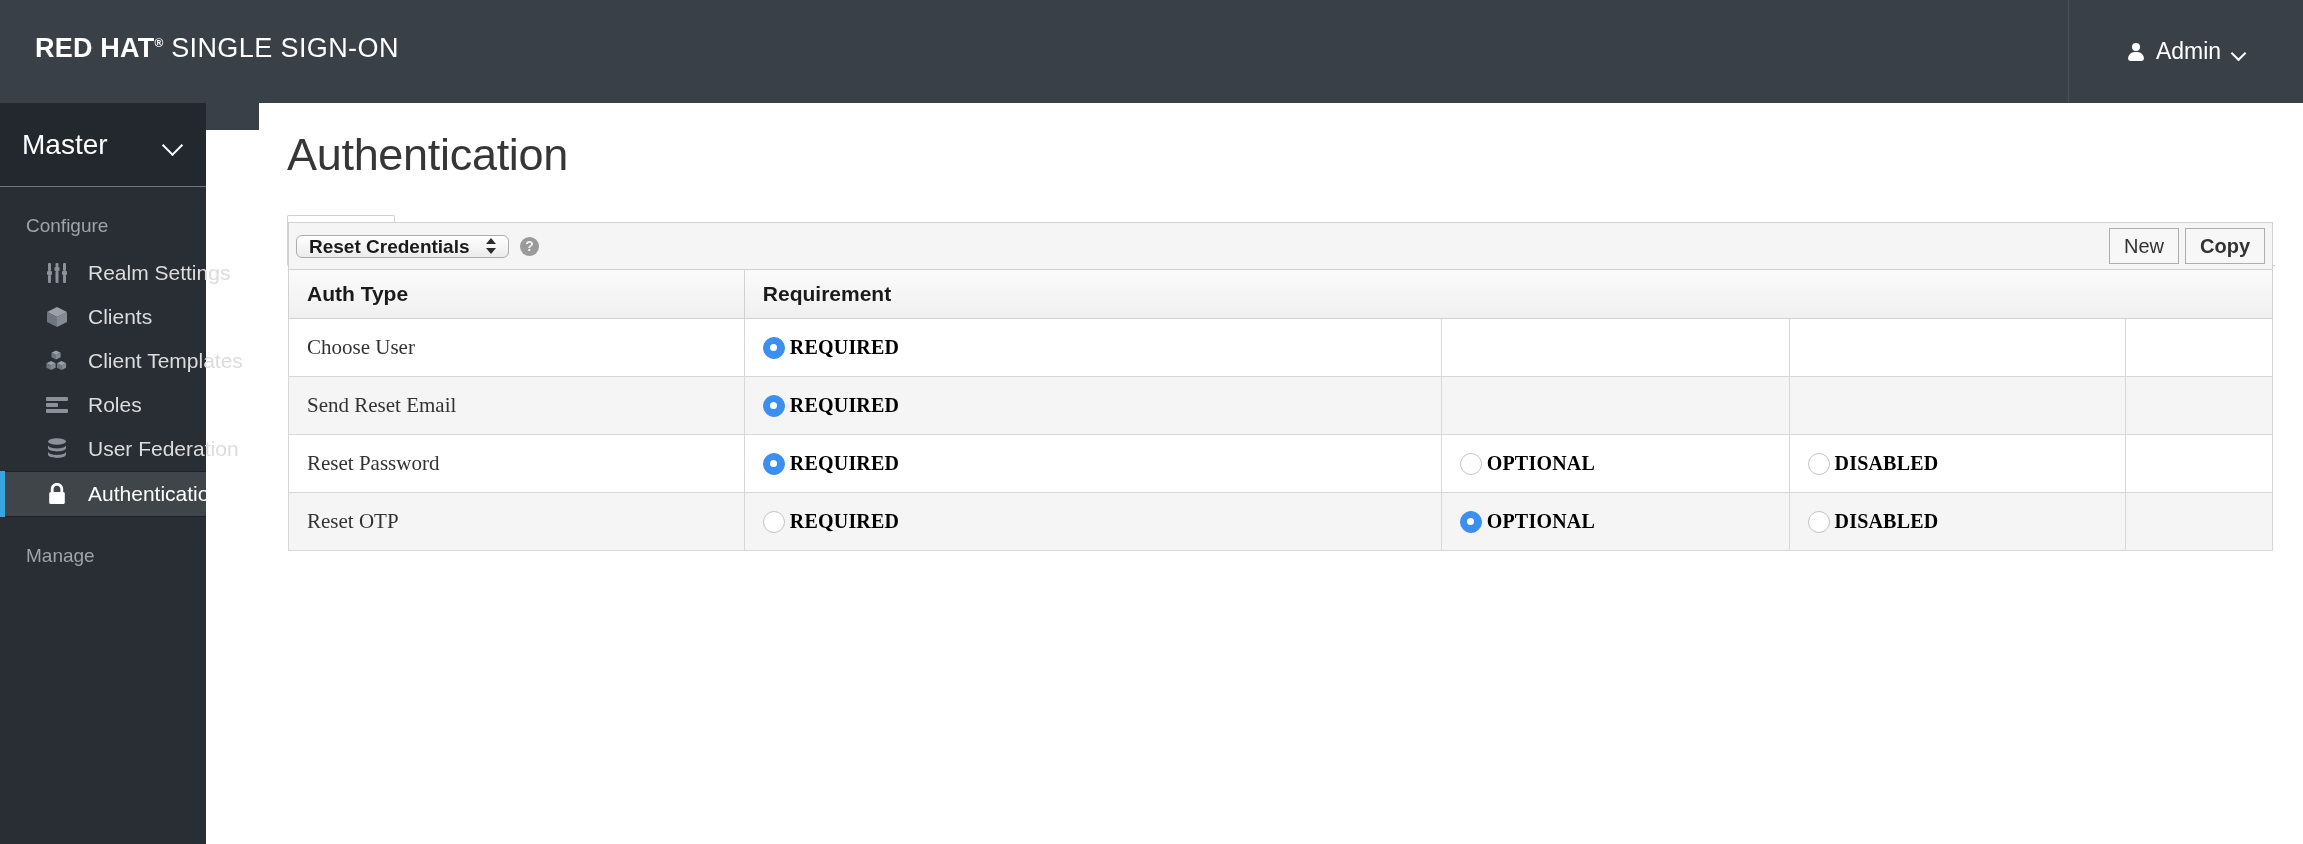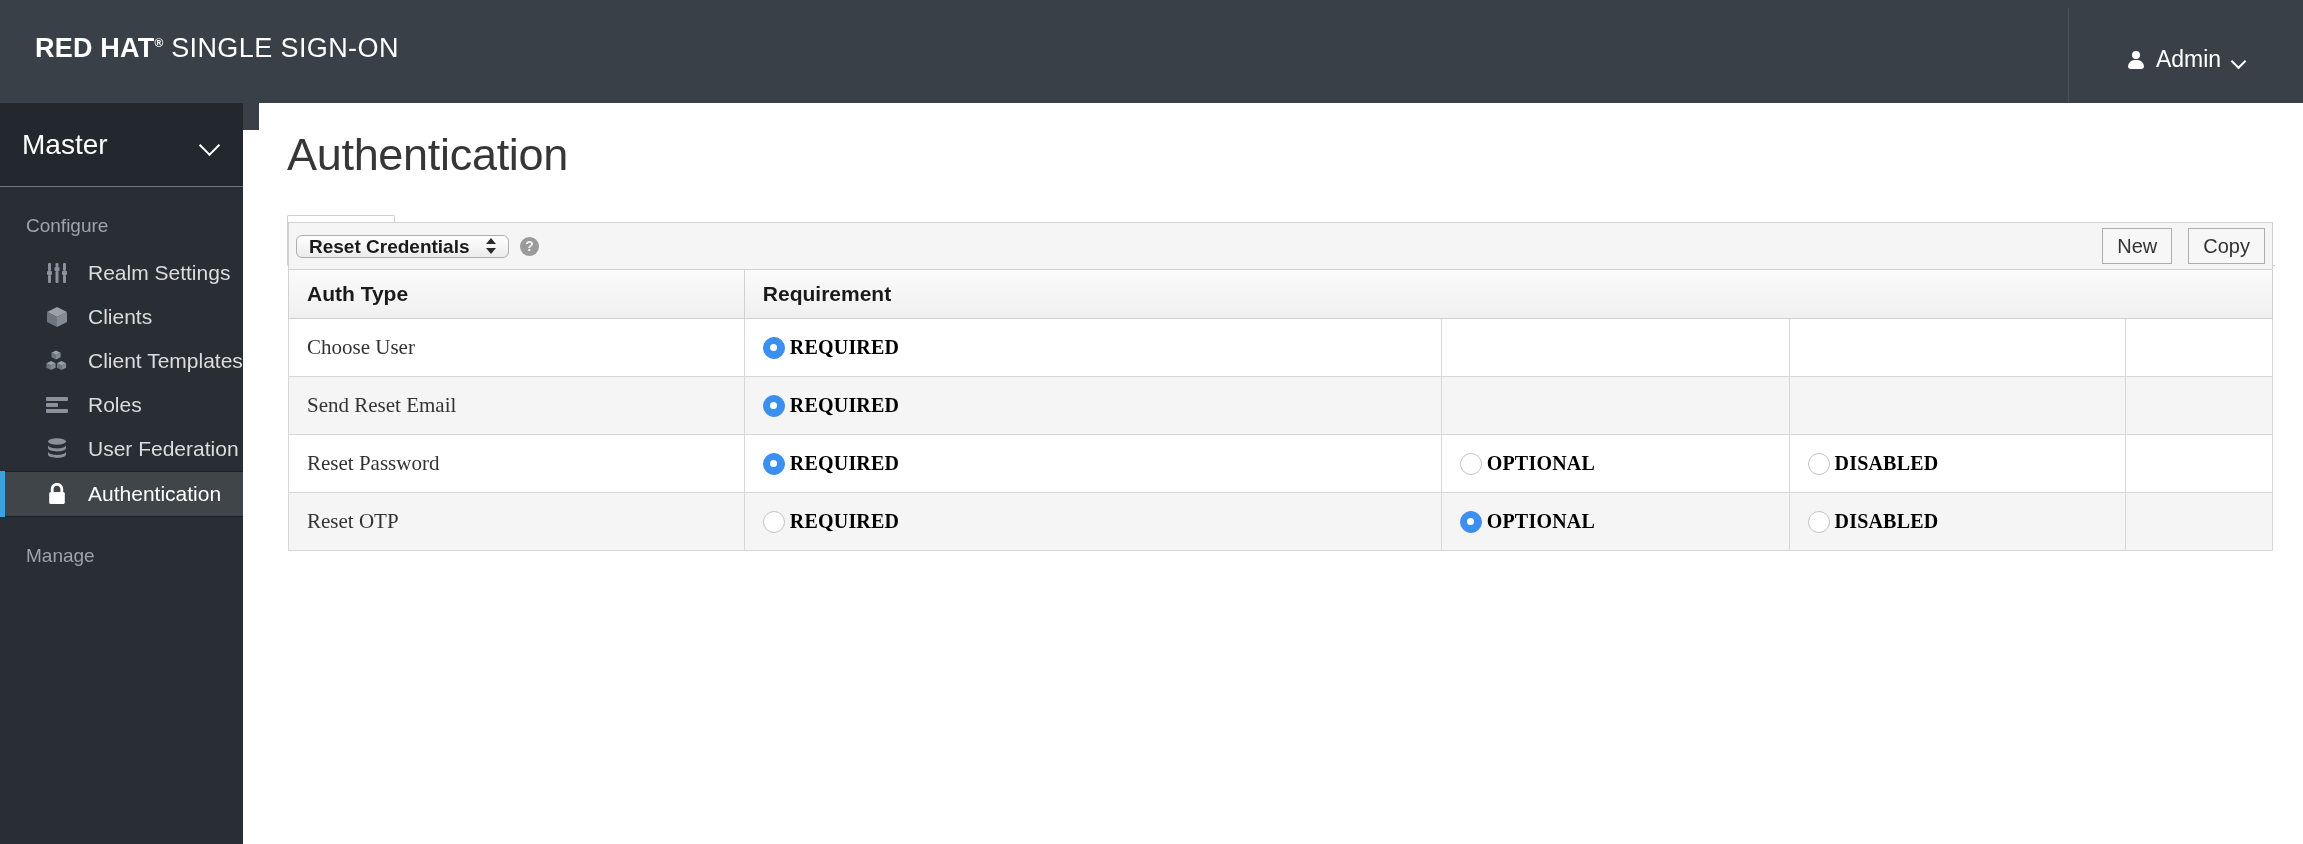--- a/index.html
+++ b/index.html
@@ -35,21 +35,21 @@
   .brand .rh { font-weight: bold; }
   .brand .reg {
     font-size: 12px;
     vertical-align: 10px;
     font-weight: bold;
   }
   .brand .prod { font-weight: 400; letter-spacing: 0.4px; }
 
   .masthead-right {
     position: absolute;
-    right: 0; top: 8px;
+    right: 0; top: 0;
     height: 103px;
     width: 235px;
     border-left: 1px solid #4a5159;
     display: flex;
     align-items: center;
     justify-content: center;
     gap: 11px;
     cursor: pointer;
     margin-left: 13px;
   }
@@ -86,21 +86,21 @@
     width: 9px; height: 9px;
     border-right: 2px solid #fff;
     border-bottom: 2px solid #fff;
     transform: rotate(45deg);
   }
 
   
   .sidebar {
     position: absolute;
     left: 0; top: 103px;
-    width: 243px;
+    width: 206px;
     height: 741px;
     background: #292e34;
   }
   .realm-select {
     height: 84px;
     background: #23282e;
     border-bottom: 1px solid #72767b;
     display: flex;
     align-items: center;
     padding: 0 22px 0 22px;
@@ -280,21 +280,21 @@
     min-width: 70px;
     padding: 0 14px;
     background: #f7f7f7;
     border: 1px solid #adadad;
     border-radius: 0;
     font-size: 20px;
     color: #333333;
     cursor: pointer;
     font-family: "Liberation Sans", sans-serif;
   }
-  .tb-btn + .tb-btn { margin-left: 16px; }
+  .tb-btn + .tb-btn { margin-left: 6px; font-weight: bold; }
 
   
   .flow-table {
     position: absolute;
     left: 288px; top: 270px;
     width: 1985px;
     border-collapse: collapse;
     table-layout: fixed;
   }
   .flow-table th {

